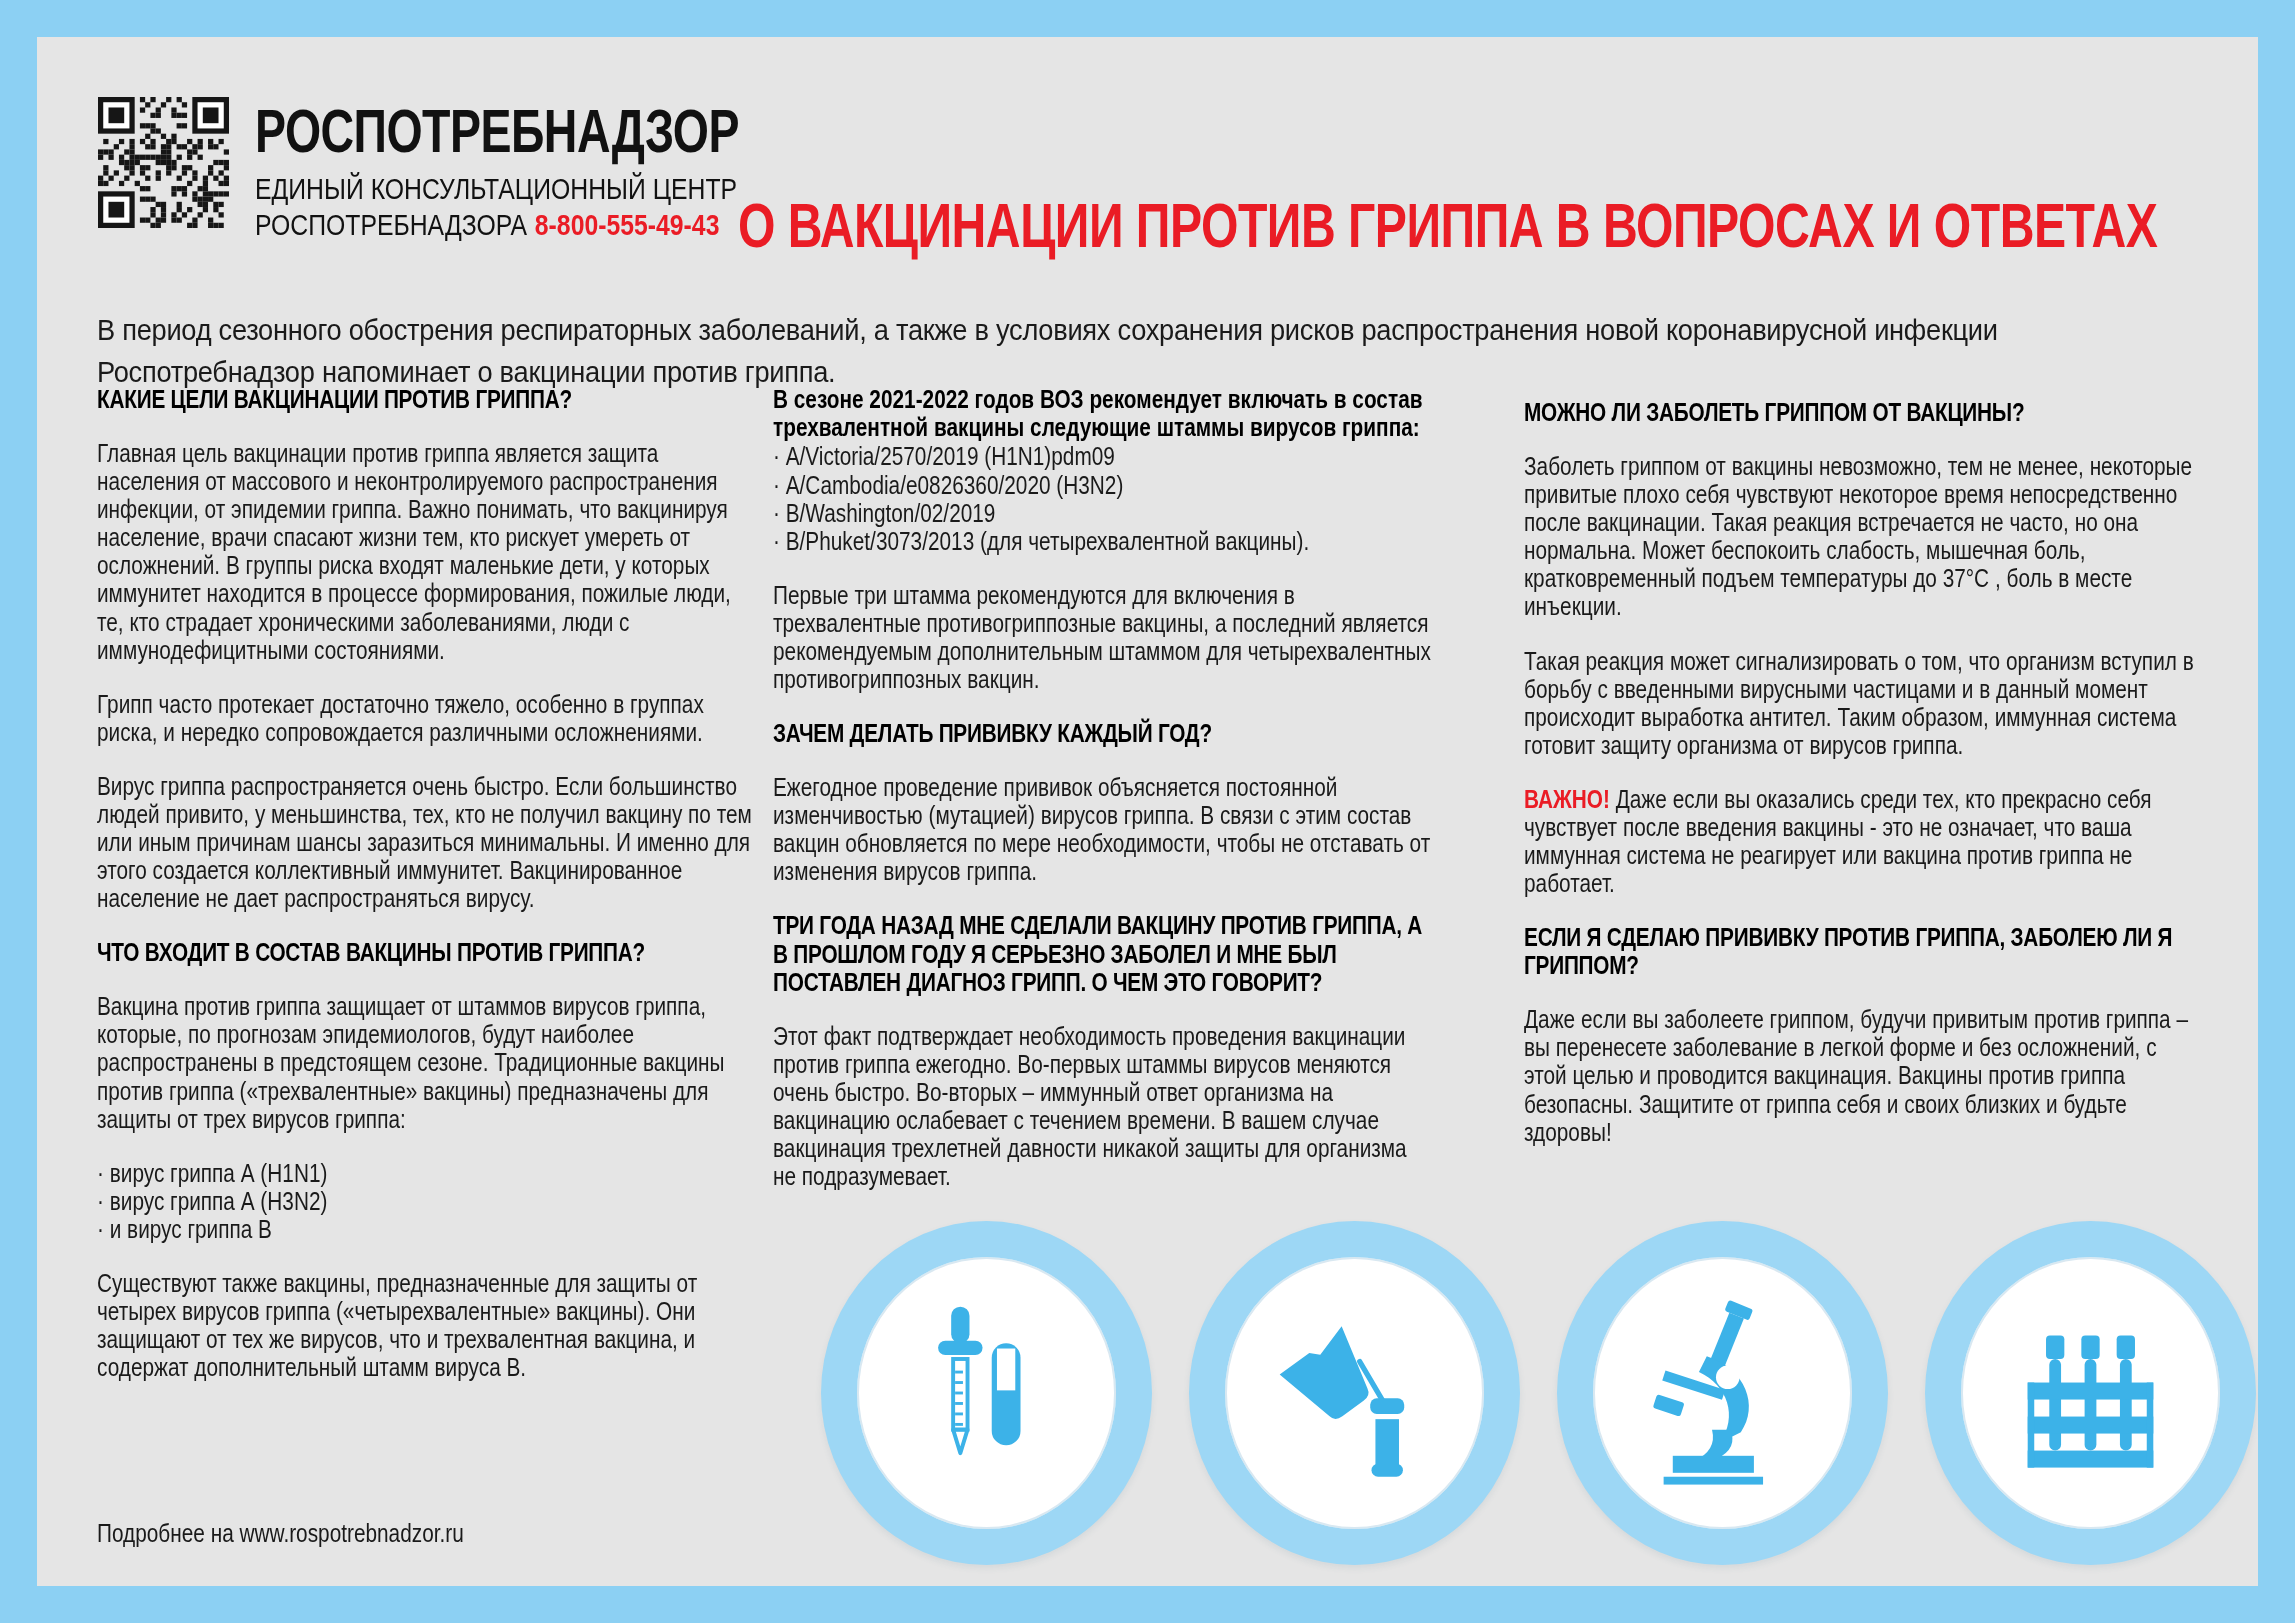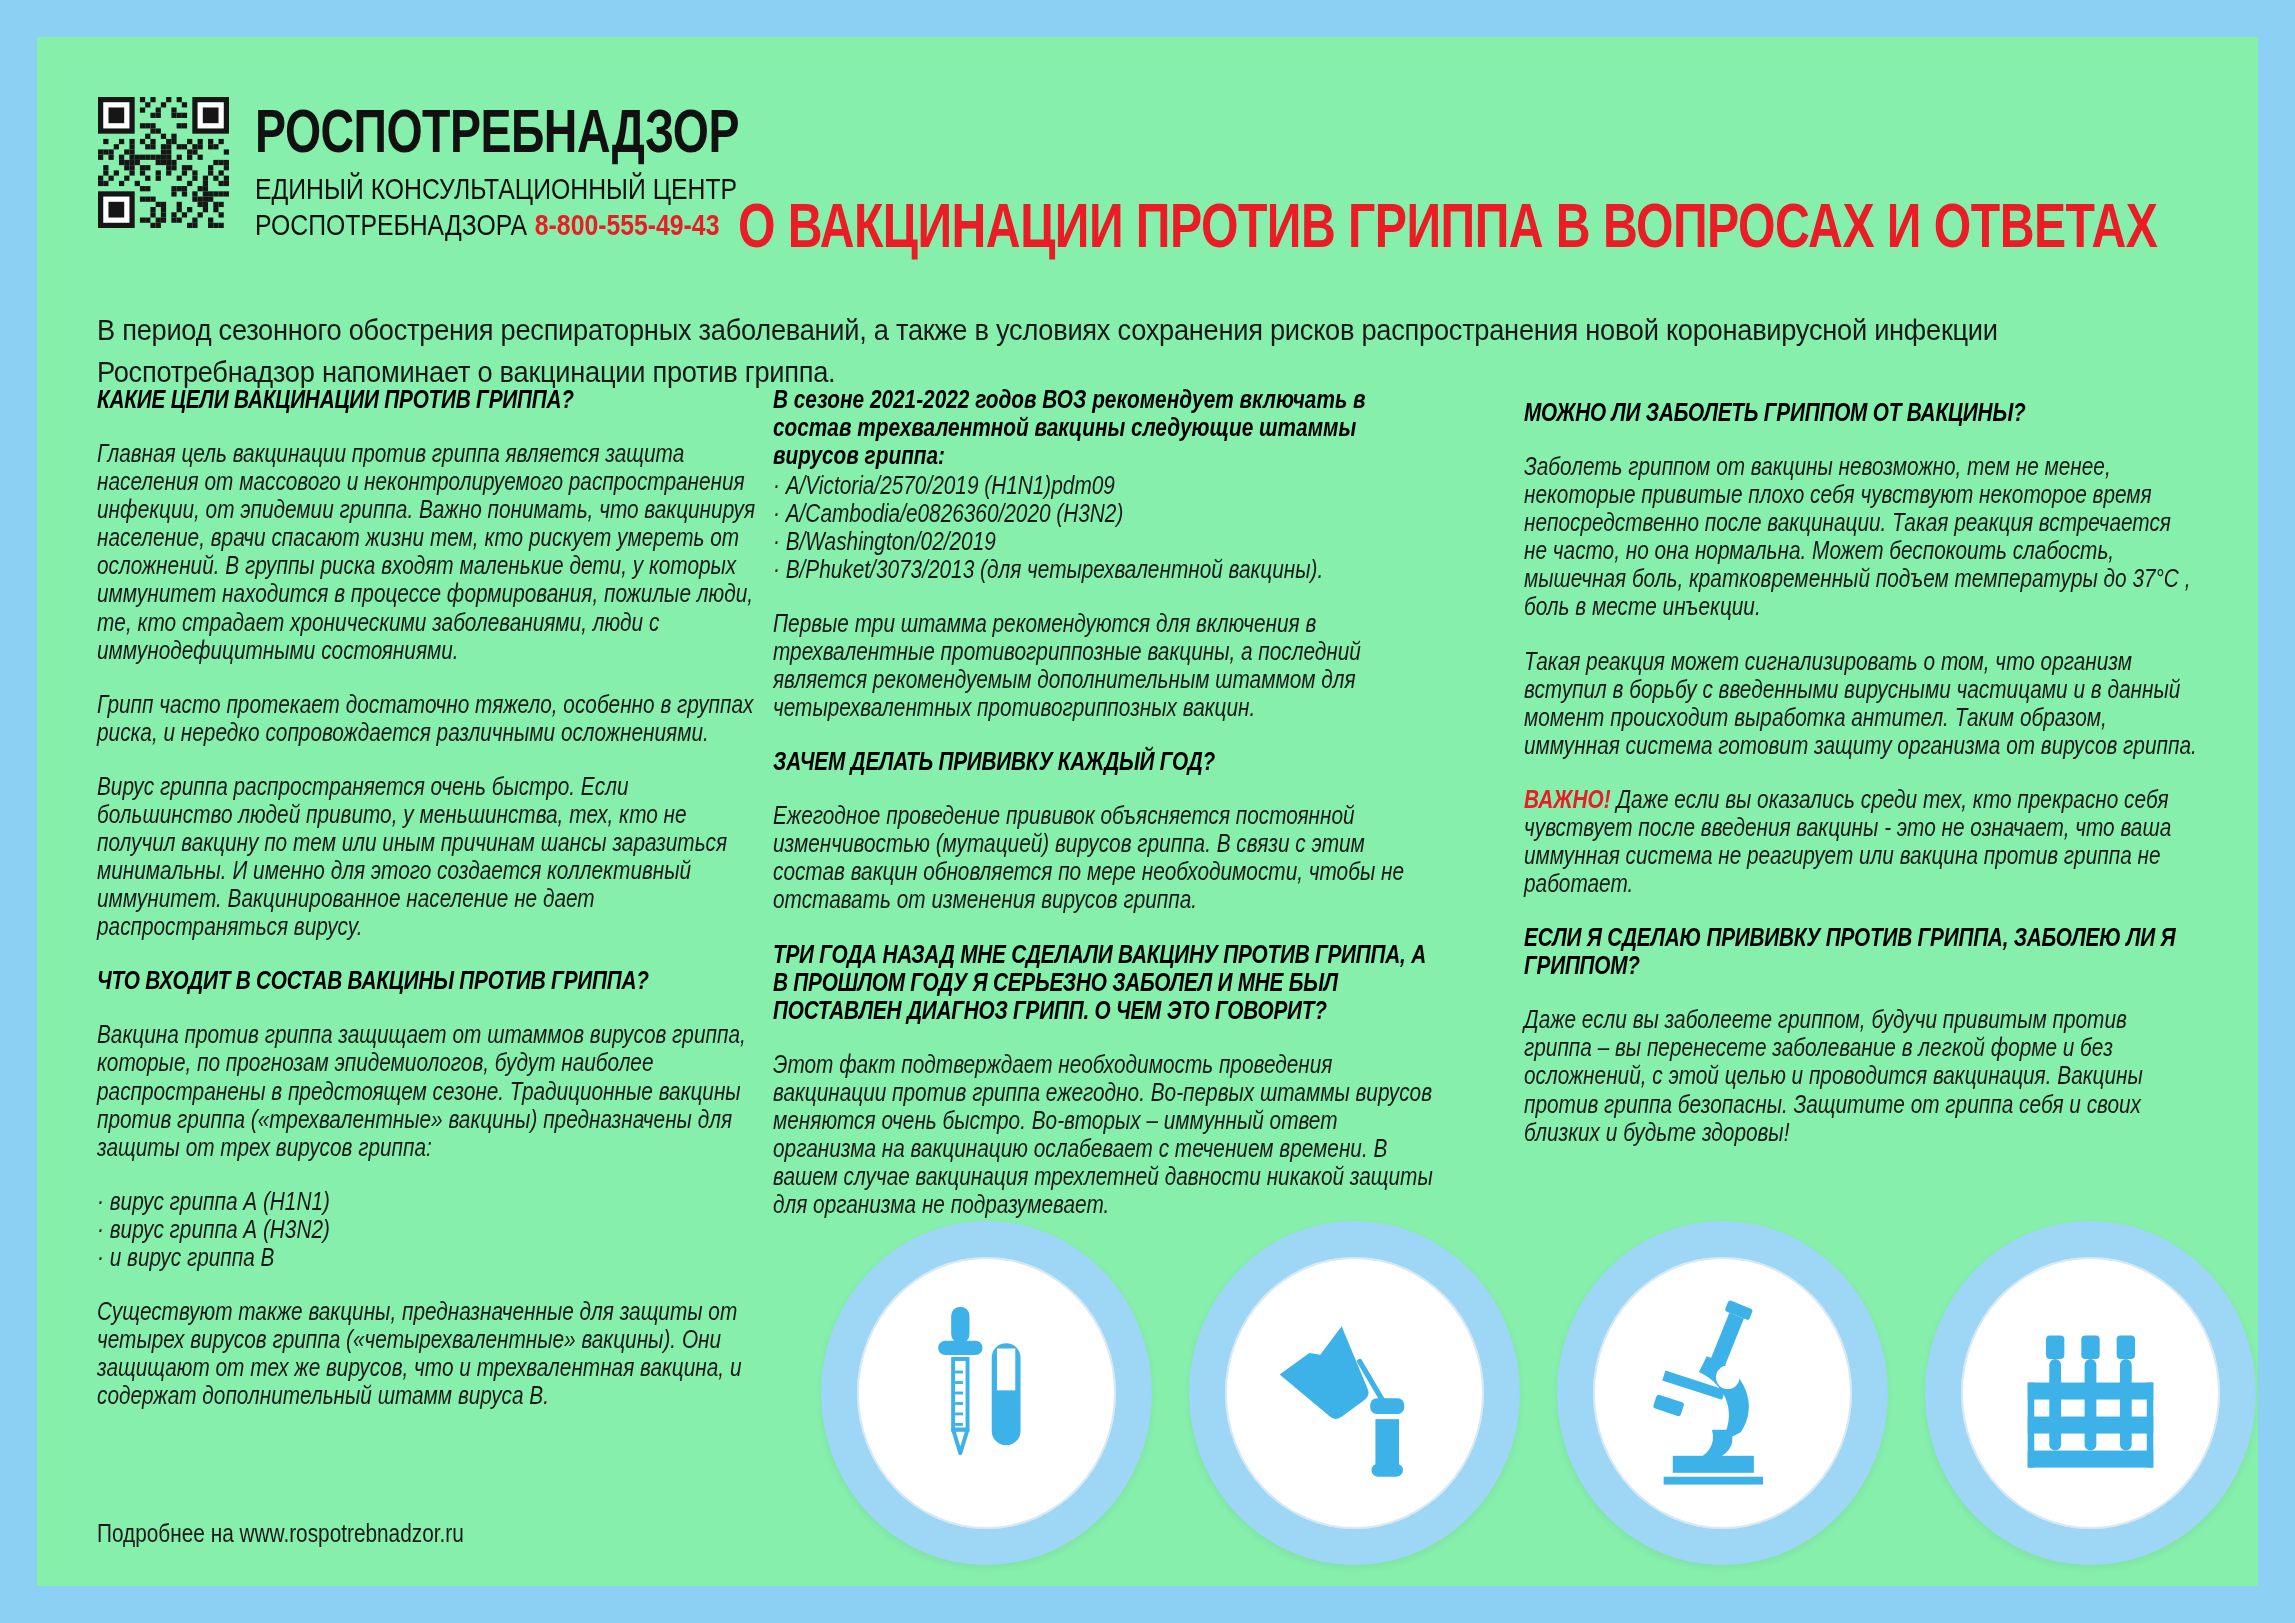--- a/index.html
+++ b/index.html
@@ -6,39 +6,39 @@
     --red:#ea1c25;
     --border-blue:#8cd0f3;
     --ring-blue:#9dd7f5;
     --icon-blue:#3cb2e8;
     --ink:#1a1a1a;
   }
   *{box-sizing:border-box;}
   html,body{margin:0;padding:0;}
   body{font-family:"Liberation Sans", sans-serif;color:var(--ink);}
   .page{position:relative;width:2295px;height:1623px;background:var(--border-blue);overflow:hidden;}
-  .sheet{position:absolute;left:37px;top:37px;width:2221px;height:1549px;background:#86efac;overflow:hidden;}
+  .sheet{position:absolute;left:37px;top:37px;width:2221px;height:1549px;background:#e5e5e5;overflow:hidden;}
 
   
   .qr{position:absolute;left:61px;top:60px;width:131px;height:131px;}
   .brand{position:absolute;left:218px;top:58px;font-size:62px;font-weight:700;white-space:nowrap;
          transform:scaleX(0.75);transform-origin:0 0;letter-spacing:-0.7px;color:#111;}
   .sub{position:absolute;left:218px;font-size:29.5px;font-weight:400;white-space:nowrap;
        transform:scaleX(0.84);transform-origin:0 0;color:#111;}
   .sub1{top:135px;}
   .sub2{top:171px;}
   .phone{color:var(--red);font-weight:700;margin-left:9.2px;}
   .headline{position:absolute;left:701px;top:110px;font-size:63px;font-weight:700;white-space:nowrap;
             color:var(--red);transform:scaleX(0.765);transform-origin:0 0;letter-spacing:-0.7px;}
 
   .intro{position:absolute;left:60px;top:243px;width:2173px;font-size:29px;line-height:1.45;
          letter-spacing:-0.3px;transform:scaleX(0.94);transform-origin:0 0;}
 
   
-  .col{position:absolute;top:348px;width:661px;font-style:italic;}
+  .col{position:absolute;top:348px;width:661px;}
   .col1{left:60px;}
   .col2{left:736px;}
   .col3{left:1487px;width:674px;margin-top:13px;}
   .cond{width:125%;transform:scaleX(0.8);transform-origin:0 0;}
   .blk{margin:0 0 26px 0;font-size:26px;line-height:1.08;}
   .col > :first-child{margin-top:0;}
   h2.blk{font-weight:700;color:#000;letter-spacing:-0.3px;}
   .p{font-weight:400;}
   .lead{font-weight:700;margin-bottom:1.3px;color:#000;}
   .bullet-item::before{content:"\00B7\00A0";}

